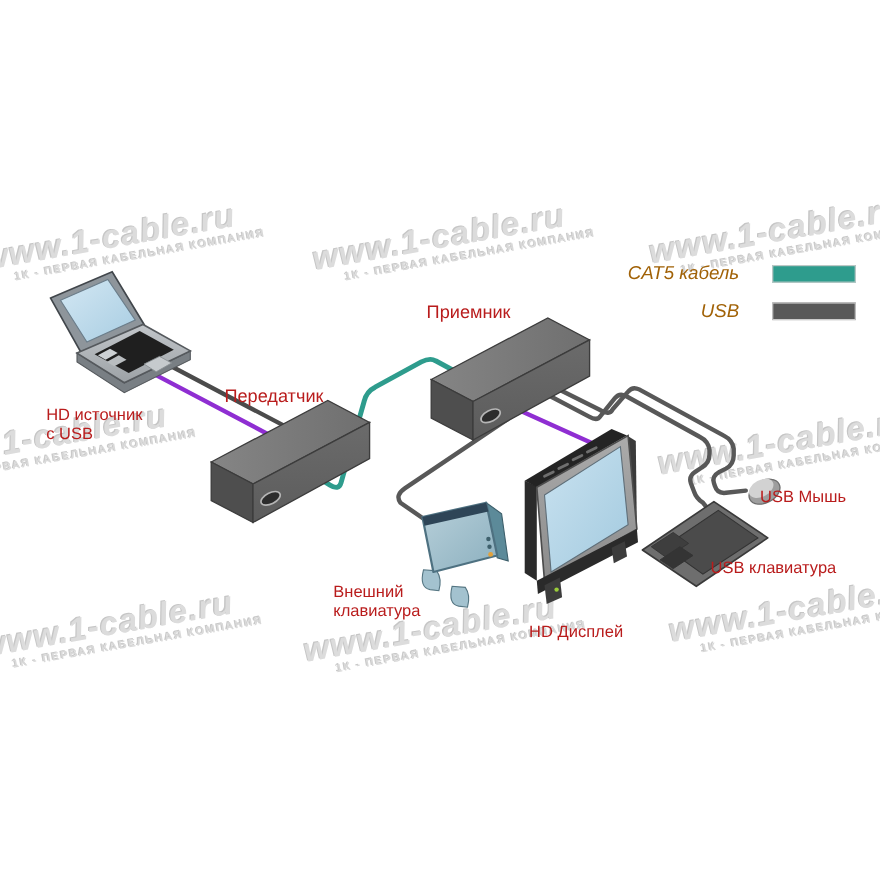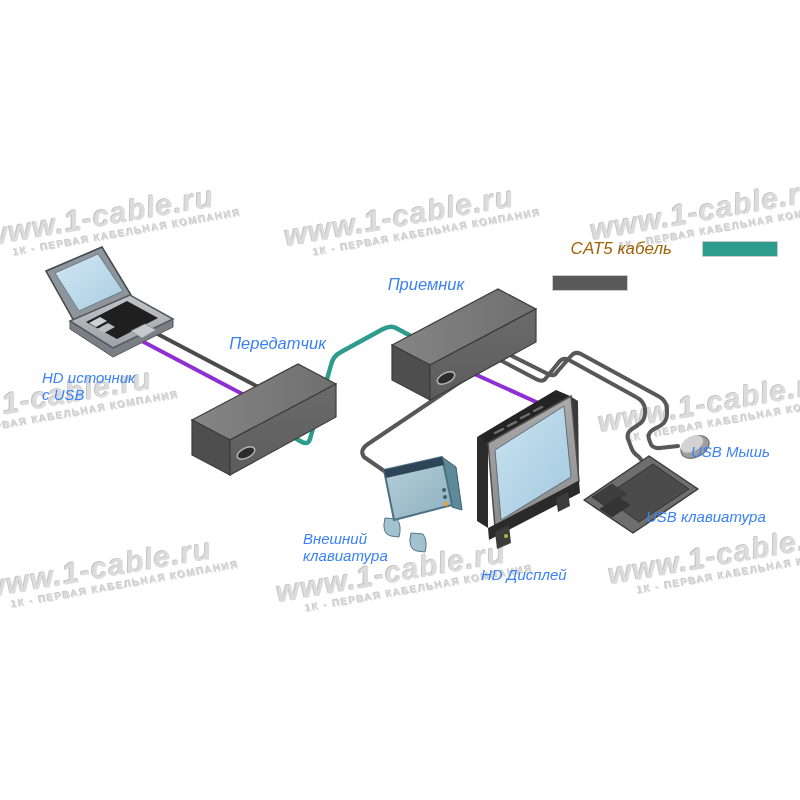--- a/index.html
+++ b/index.html
@@ -12,24 +12,24 @@
       white-space:nowrap;text-align:left;pointer-events:none;z-index:0;}
   .wm-big{font-size:30px;font-weight:700;font-style:italic;letter-spacing:1px;
       color:#dcdcdc;text-shadow:-1px -1px 0 #c6c6c6,1px 1px 0 #ffffff;line-height:30px;}
   .wm-small{font-size:10px;font-weight:700;letter-spacing:1.4px;color:#d9d9d9;
       text-shadow:-1px -1px 0 #c9c9c9,1px 1px 0 #ffffff;padding-left:26px;line-height:11px;}
 
   
   svg.diagram{position:absolute;left:0;top:0;z-index:1;}
 
   
-  .node-label{position:absolute;z-index:2;color:#3b82f6;font-size:15px;line-height:17px;font-style:italic;}
+  .node-label{position:absolute;z-index:2;color:#b91c1c;font-size:15px;line-height:17px;}
   .node-label.big{font-size:16.5px;}
   .lbl-source{left:42px;top:369px;}
-  .lbl-transmitter{left:204px;top:335px;width:122px;text-align:right;}
+  .lbl-transmitter{left:204px;top:352px;width:122px;text-align:left;}
   .lbl-receiver{left:365px;top:276px;width:122px;text-align:center;}
   .lbl-storage{left:303px;top:530px;}
   .lbl-display{left:481px;top:538px;margin-top:28px;}
   .lbl-mouse{left:691px;top:443px;}
   .lbl-keyboard{left:646px;top:508px;}
 
   
   .legend{position:absolute;left:552px;top:240px;z-index:2;width:226px;}
   .legend-row{display:flex;align-items:center;margin-bottom:16px;height:18px;}
   .legend-label{flex:1;text-align:right;font-style:italic;font-size:17px;color:#a16207;
@@ -196,17 +196,18 @@
   <div class="node-label lbl-display">HD Дисплей</div>
   <div class="node-label lbl-mouse">USB Мышь</div>
   <div class="node-label lbl-keyboard">USB клавиатура</div>
 
   <div class="legend">
     <div class="legend-row">
       <div class="legend-label">CAT5 кабель</div>
       <div class="legend-swatch" style="background: rgb(46, 156, 141);"></div>
     </div>
     <div class="legend-row">
+      <div class="legend-label">USB</div>
       <div class="legend-swatch" style="background: rgb(89, 89, 89);"></div>
     </div>
   </div>
 
 </div>
 
 </body></html>

